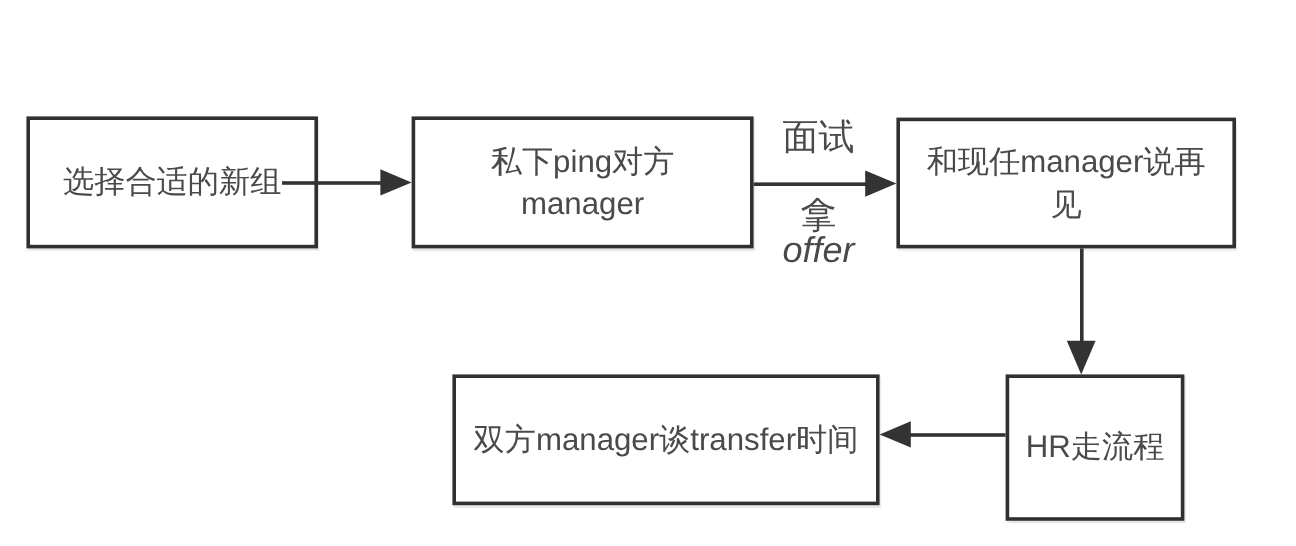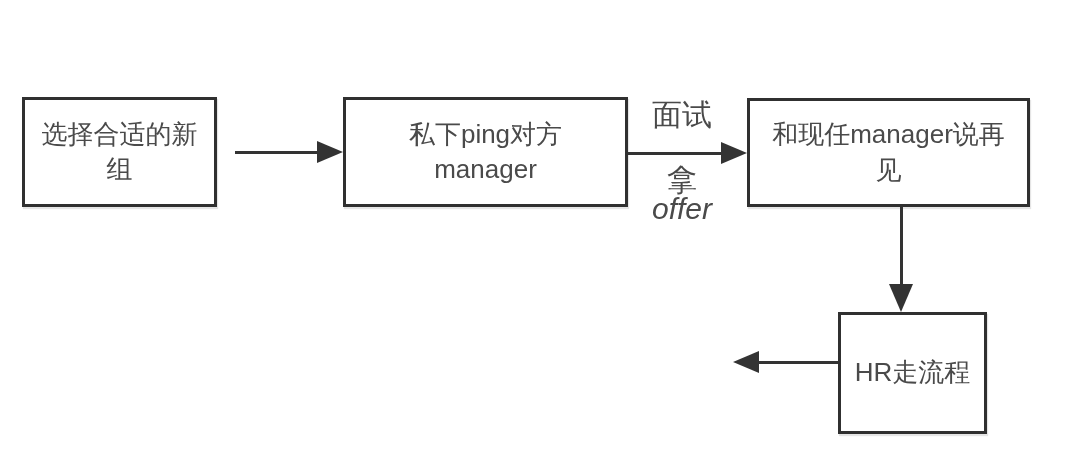--- a/index.html
+++ b/index.html
@@ -54,21 +54,21 @@
     border-bottom: 11px solid transparent;
     border-right: 26px solid #333333;
   }
   .head-down {
     border-left: 12px solid transparent;
     border-right: 12px solid transparent;
     border-top: 28px solid #333333;
   }
 
   
-  #node-choose       { left: 22px;  top: 97px;  width: 195px; height: 110px; }
+  #node-choose       { left: 22px;  top: 97px;  width: 243px; height: 110px; }
   #node-ping         { left: 343px; top: 97px;  width: 285px; height: 110px; }
   #node-say-goodbye  { left: 747px; top: 98px;  width: 283px; height: 109px; }
   #node-hr           { left: 838px; top: 312px; width: 149px; height: 122px; }
   #node-talk-time    { left: 377px; top: 312px; width: 356px; height: 109px; }
 
   
   #edge1-line { left: 235px; top: 151px; width: 83px; }
   #edge1-head { left: 317px; top: 141px; }
   #edge2-line { left: 628px; top: 152px; width: 94px; }
   #edge2-head { left: 721px; top: 142px; }
@@ -98,20 +98,23 @@
 
   <div class="node" id="node-say-goodbye">
     <span class="node-label">和现任manager说再
 见</span>
   </div>
 
   <div class="node" id="node-hr">
     <span class="node-label">HR走流程</span>
   </div>
 
+  <div class="node" id="node-talk-time">
+    <span class="node-label">双方manager谈transfer时间</span>
+  </div>
 
   <div class="hline" id="edge1-line"></div>
   <div class="head head-right" id="edge1-head"></div>
 
   <div class="hline" id="edge2-line"></div>
   <div class="head head-right" id="edge2-head"></div>
   <div class="edge-label" id="edge2-label-above">面试</div>
   <div class="edge-label" id="edge2-label-below1">拿</div>
   <div class="edge-label" id="edge2-label-below2">offer</div>
 

